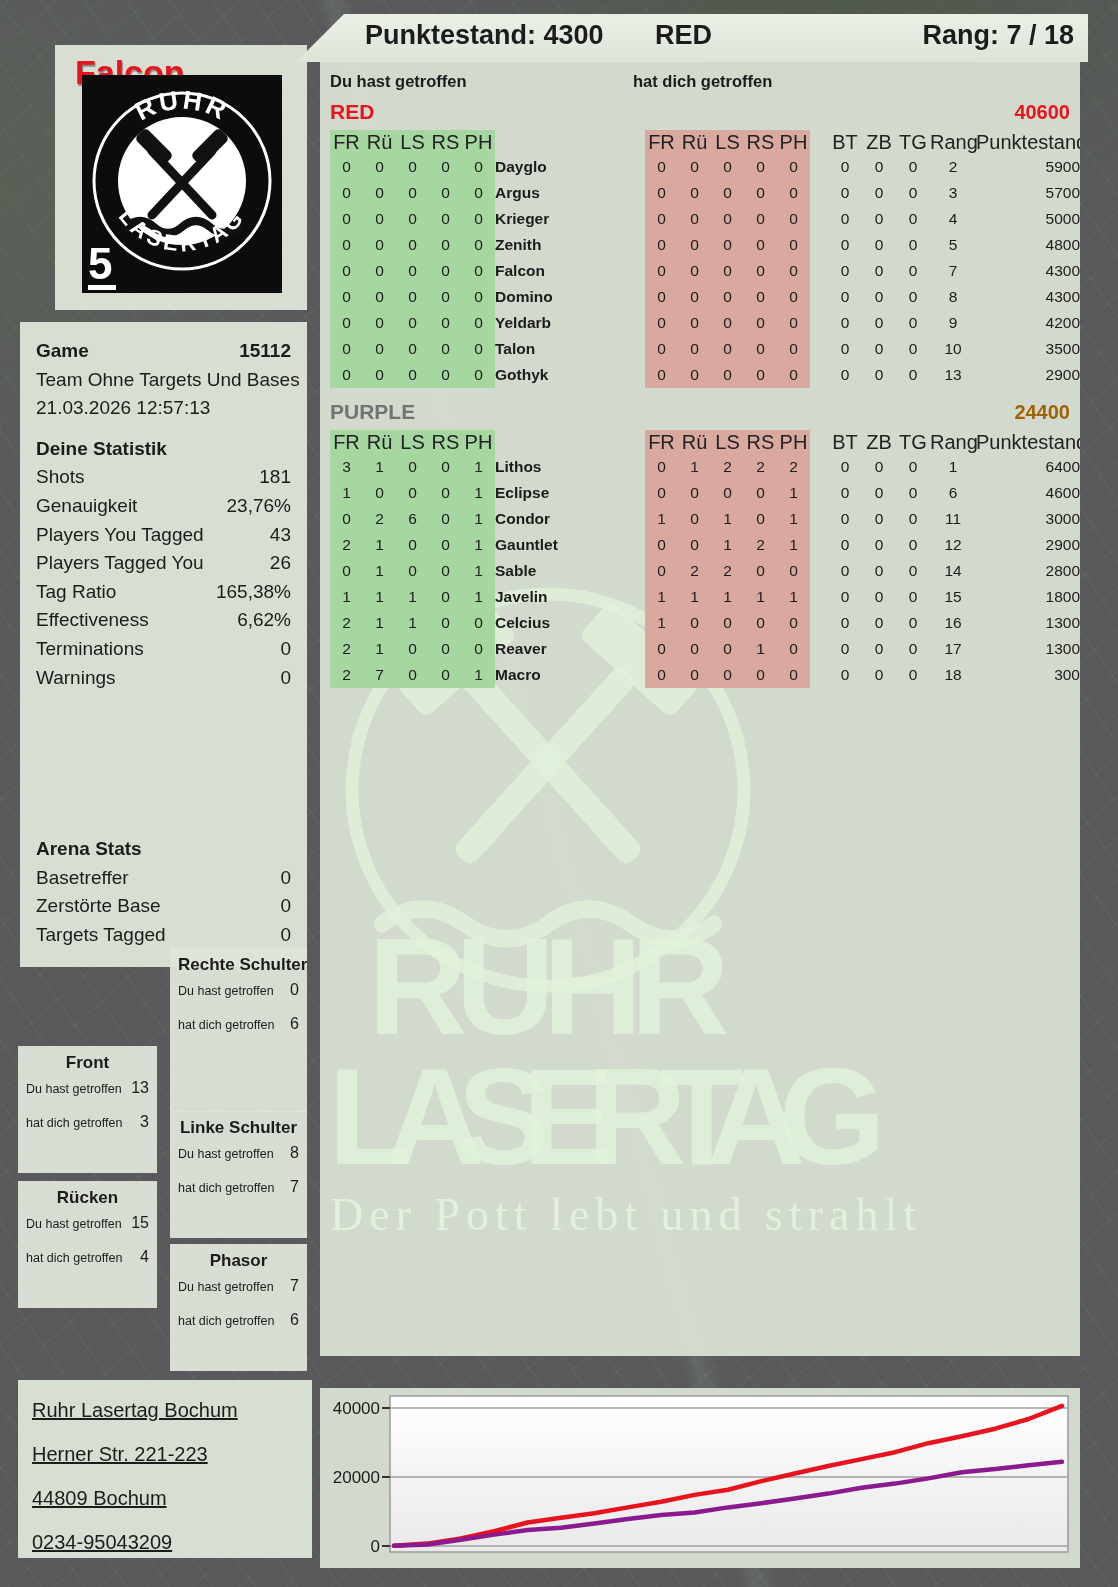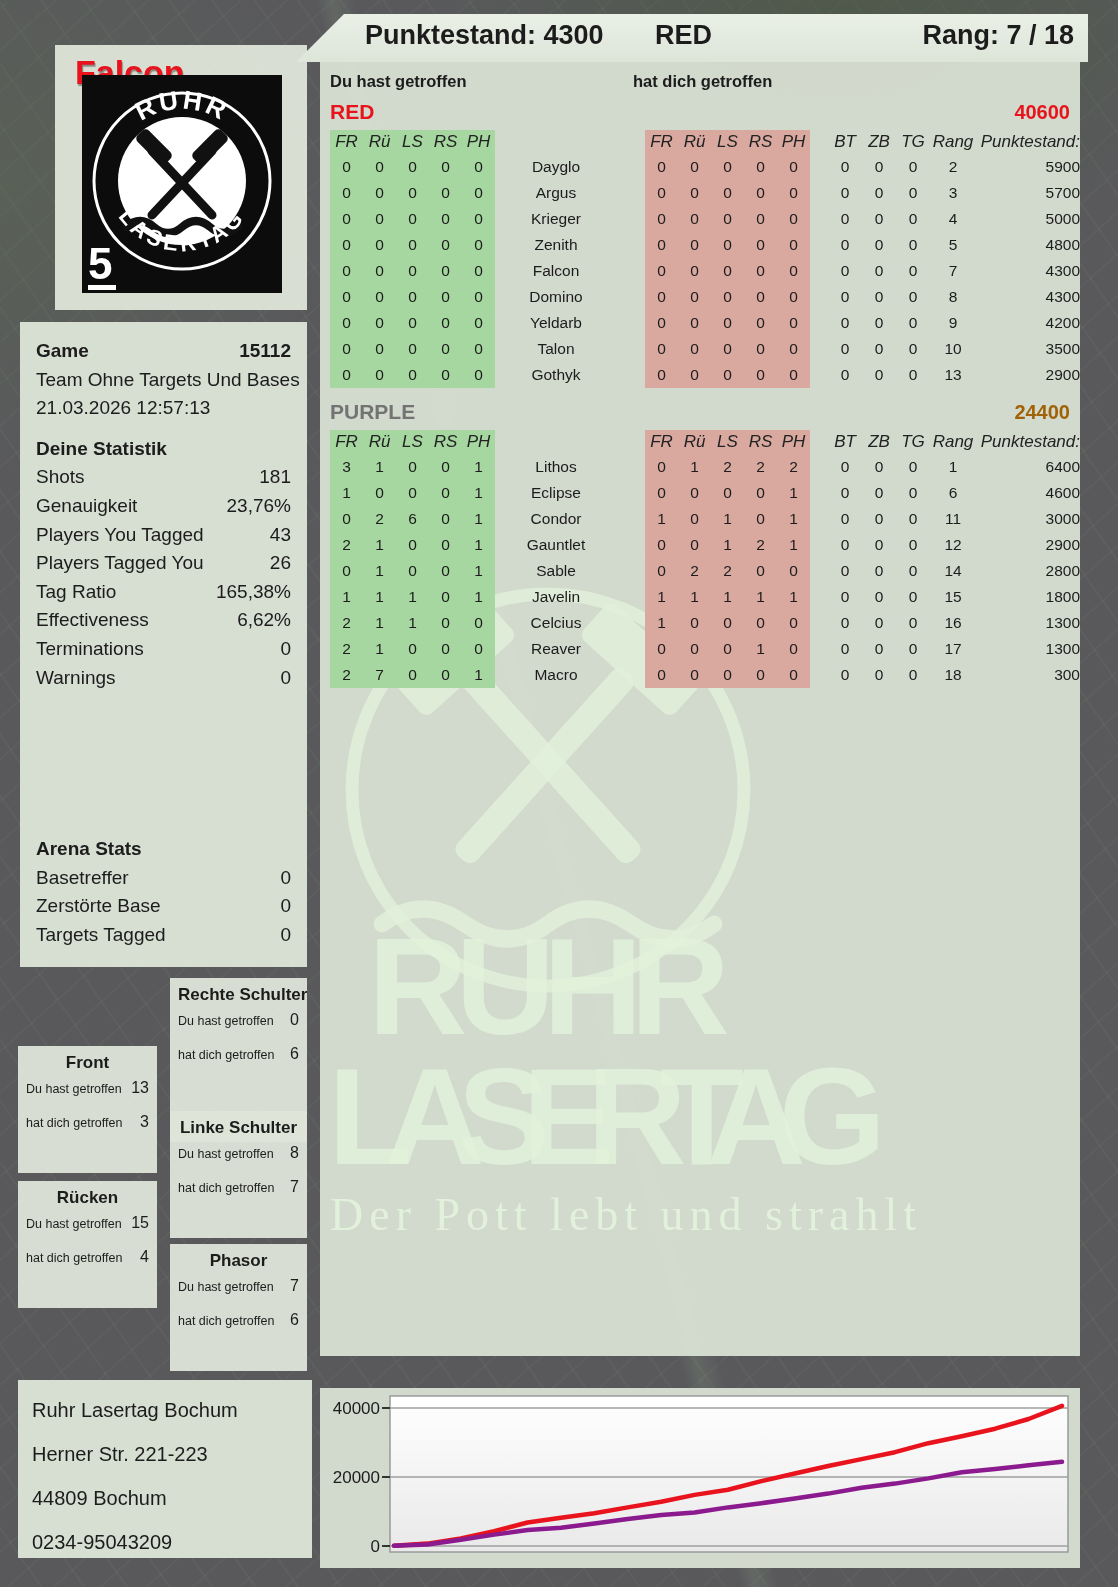--- a/index.html
+++ b/index.html
@@ -30,45 +30,45 @@
   
   .gamep{left:20px;top:322px;width:287px;height:645px;padding:15px 16px;box-sizing:border-box;}
   .srow{display:flex;justify-content:space-between;align-items:baseline;line-height:28.6px;font-size:19px;white-space:nowrap;}
   .srow .b{font-weight:bold;}
   .gap12{height:12px;} .gap140{height:143px;}
   
   .hitbox{position:absolute;background:rgba(222,229,216,0.95);box-sizing:border-box;padding:5px 8px;}
   .hitbox .ti{text-align:center;font-weight:bold;font-size:17px;margin:2px 0 6px 0;white-space:nowrap;}
   .hitbox .hrow{display:flex;justify-content:space-between;align-items:baseline;font-size:12.5px;margin-top:2px;height:32px;}
   .hitbox .hrow .v{font-size:16px;}
-  .box-rs{left:170px;top:978px;width:137px;height:164px;}
+  .box-rs{left:170px;top:948px;width:137px;height:164px;}
   .box-fr{left:18px;top:1046px;width:139px;height:127px;}
   .box-ls{left:170px;top:1111px;width:137px;height:127px;}
   .box-ru{left:18px;top:1181px;width:139px;height:127px;}
   .box-ph{left:170px;top:1244px;width:137px;height:127px;}
   
   .addr{left:18px;top:1380px;width:294px;height:178px;padding:8px 14px;box-sizing:border-box;}
-  .addr div{font-size:20px;line-height:44px;white-space:nowrap;}
+  .addr div{font-size:20px;line-height:44px;white-space:nowrap;text-decoration:underline;}
   
   .main{left:320px;top:62px;width:760px;height:1294px;background:rgba(218,225,212,0.94);overflow:hidden;}
   .main-inner{position:relative;z-index:1;padding:8px 10px 0 10px;}
   .wm{position:absolute;left:0;top:0;z-index:0;}
   .section-labels{position:relative;height:28px;}
   .section-labels span{position:absolute;top:2px;font-size:16.5px;font-weight:bold;}
   .sl1{left:0px;} .sl2{left:303px;}
   .team-head{display:flex;justify-content:space-between;align-items:baseline;height:30px;margin-top:2px;}
   .team-name{font-size:21px;font-weight:bold;}
   .team-total{font-size:20px;font-weight:bold;}
   .trow{display:grid;grid-template-columns:33px 33px 33px 33px 33px 122px 28px 33px 33px 33px 33px 33px 18px 34px 34px 34px 46px 104px;align-items:center;height:26px;font-size:15.5px;}
-  .trow.thead{height:24px;font-size:17px;color:#222;font-style:italic;}
+  .trow.thead{height:24px;font-size:20px;color:#222;}
   .tc{text-align:center;align-self:stretch;line-height:26px;}
   .thead .tc{line-height:24px;}
   .you-bg{background:#a6d7a0;}
   .them-bg{background:#d9a9a0;}
-  .pname{text-align:center;}
+  .pname{text-align:left;font-weight:bold;}
   .pk{text-align:right;}
   
   .chartp{left:320px;top:1388px;width:760px;height:180px;background:rgba(217,224,211,0.95);}
 </style>
 </head>
 <body>
 
 <div class="panel hdr">
   <span class="h1">Punktestand: 4300</span>
   <span class="h2">RED</span>

